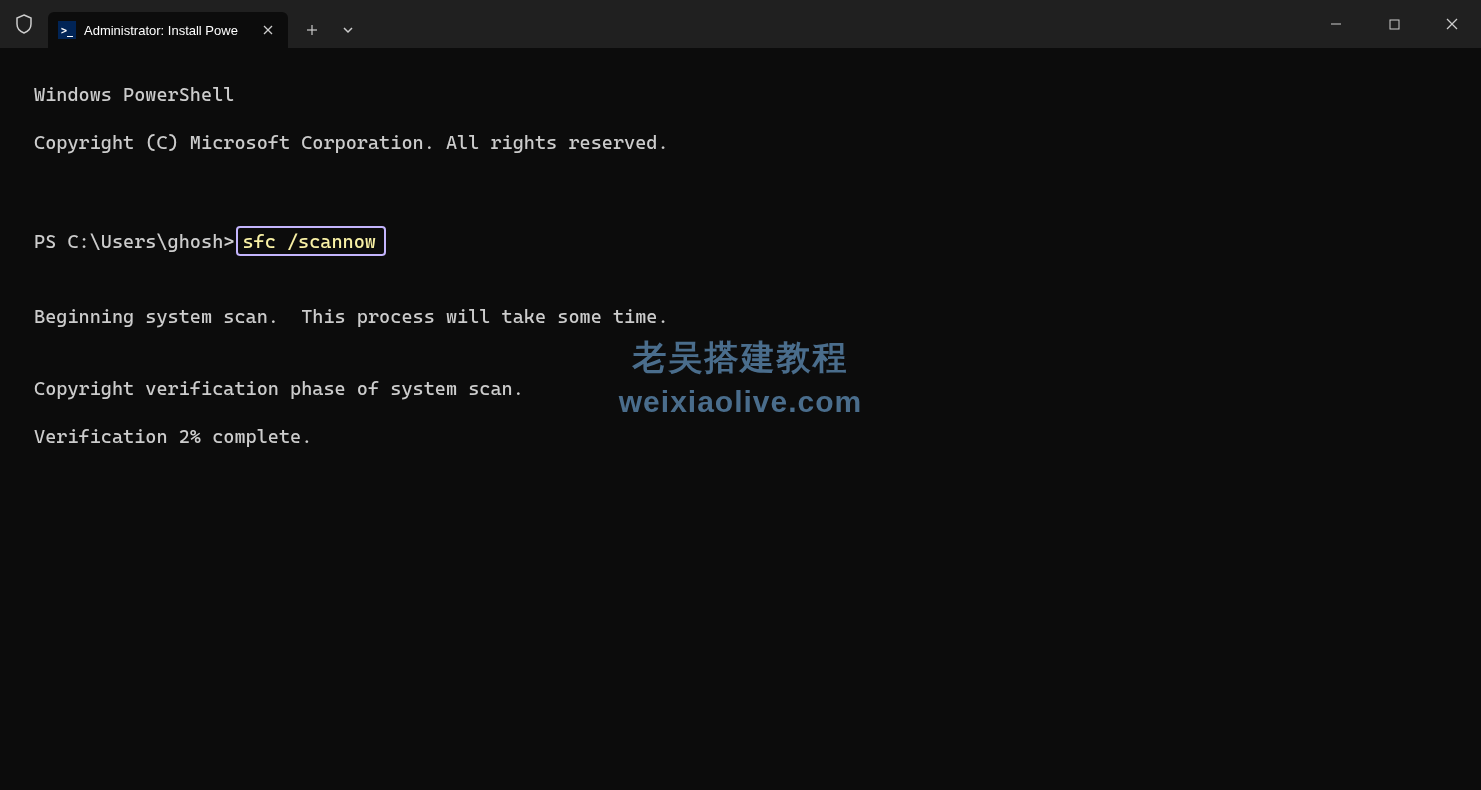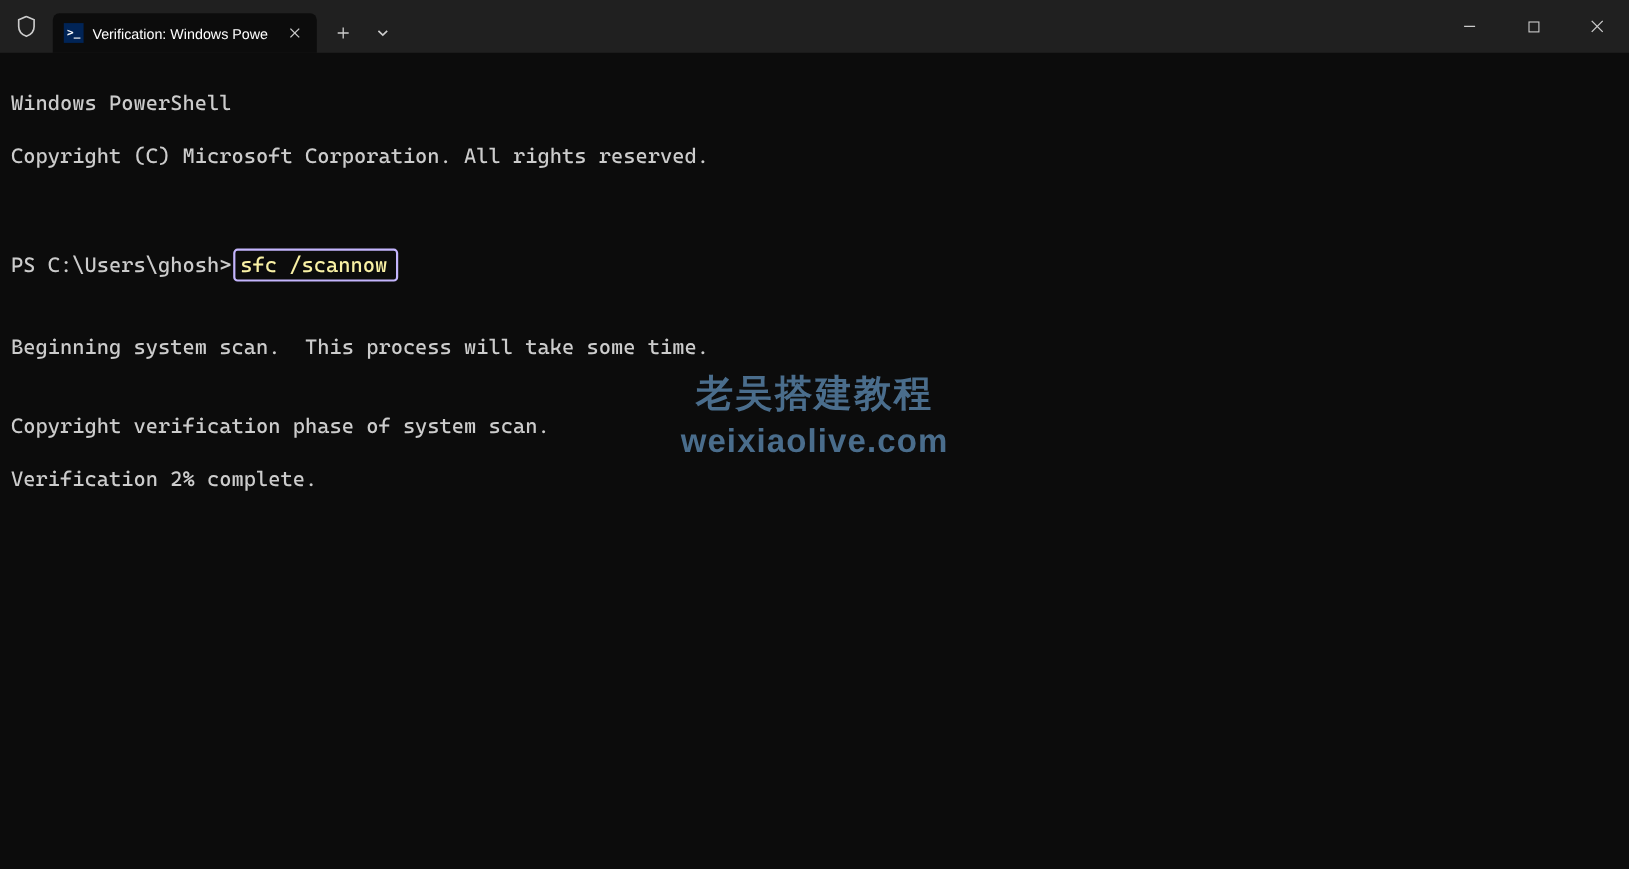--- a/index.html
+++ b/index.html
@@ -125,20 +125,21 @@
       cursor: pointer;
     }
     .terminal {
       padding: 10px 10px;
       font-size: 19px;
       line-height: 24px;
       color: #cccccc;
       font-family: 'Cascadia Mono', 'Consolas', monospace;
       white-space: pre;
       position: relative;
+      margin-left: 24px;
     }
     .terminal-line {
       display: block;
     }
     .prompt-line {
       display: flex;
       align-items: center;
     }
     .highlighted-command {
       color: #f9f1a5;
@@ -176,21 +177,21 @@
 <div class="titlebar">
   <div class="app-icon">
     <svg class="shield-icon" viewBox="0 0 18 20" fill="none" stroke="currentColor" stroke-width="1.5">
       <path d="M9 1 L16 4 L16 10 C16 14 13 17.5 9 19 C5 17.5 2 14 2 10 L2 4 Z"></path>
     </svg>
   </div>
   <div class="tab">
     <div class="tab-icon">
       <span class="tab-icon-inner">&gt;_</span>
     </div>
-    <span class="tab-title">Verification: Windows Powe</span>
+    <span class="tab-title">Administrator: Install Powe</span>
     <div class="tab-close">
       <svg width="10" height="10" viewBox="0 0 10 10" stroke="currentColor" stroke-width="1.2">
         <line x1="1" y1="1" x2="9" y2="9"></line>
         <line x1="9" y1="1" x2="1" y2="9"></line>
       </svg>
     </div>
   </div>
   <div class="new-tab-btn">
     <svg width="12" height="12" viewBox="0 0 12 12" stroke="currentColor" stroke-width="1.2">
       <line x1="6" y1="1" x2="6" y2="11"></line>

